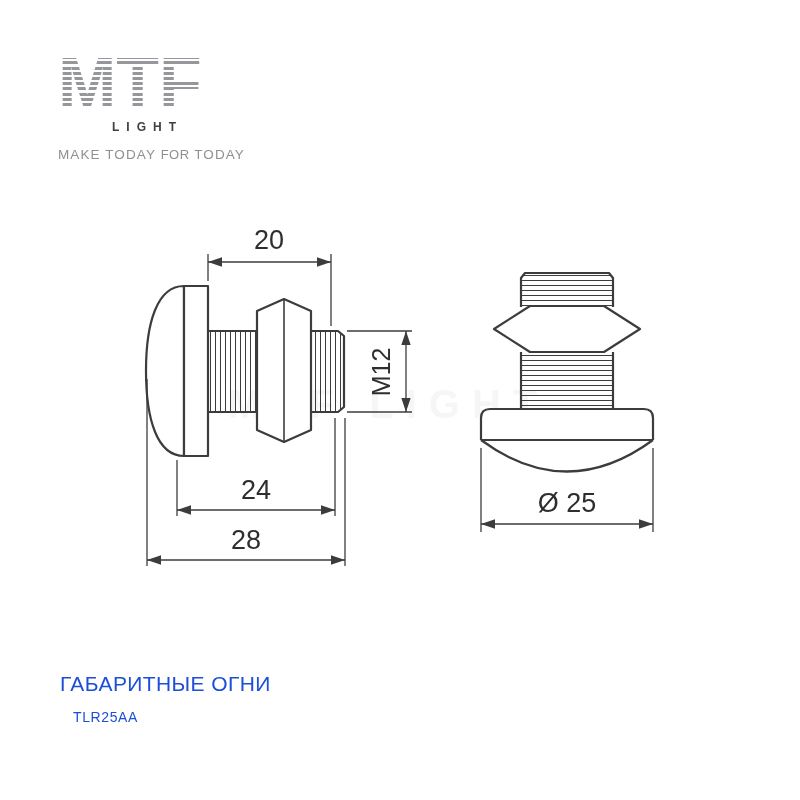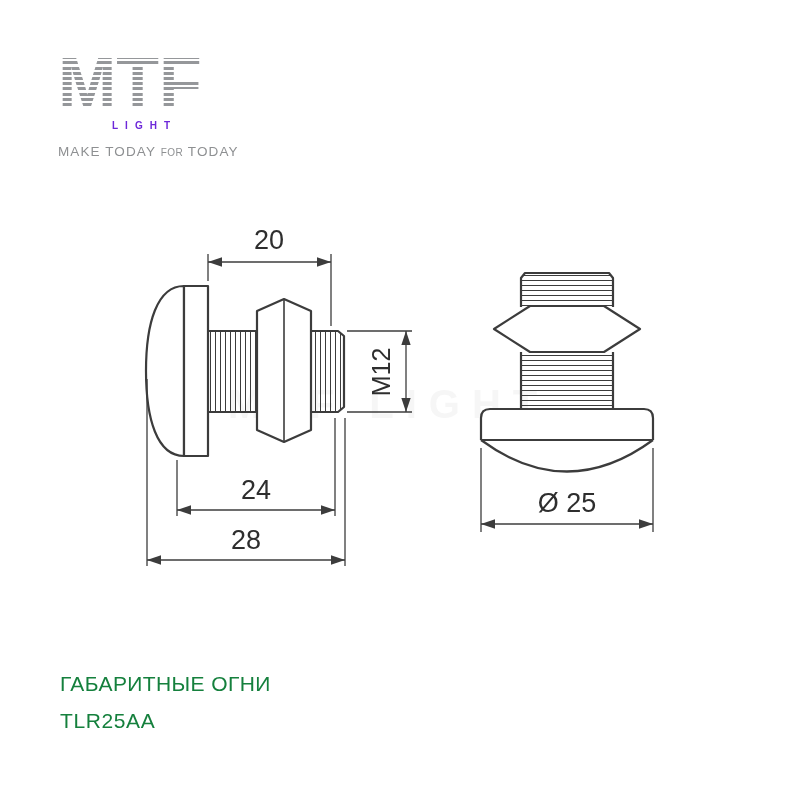--- a/index.html
+++ b/index.html
@@ -9,37 +9,37 @@
   }
   .page { position:absolute; inset:0; }
 
   
   .brand { position:absolute; left:58px; top:48px; }
   .logo-wrap { position:relative; width:190px; }
   .logo-mtf { font-size:70px; font-weight:bold; color:#95979a; line-height:1; letter-spacing:0; }
   .logo-stripes { position:absolute; left:-4px; top:3px; width:180px; height:58px;
     background:repeating-linear-gradient(to bottom, rgba(255,255,255,0) 0 3px, #ffffff 3px 5.2px);
     pointer-events:none; }
-  .logo-light { margin:2px 0 0 54px; font-size:10px; font-weight:bold; letter-spacing:7px; color:#6d28d9; }
+  .logo-light { margin:2px 0 0 54px; font-size:12px; font-weight:bold; letter-spacing:7px; color:#404040; }
   .tagline { margin-top:13px; font-size:13.5px; letter-spacing:1.1px; color:#8e9092; white-space:nowrap; }
-  .tagline .for { font-size:10px; letter-spacing:0.5px; }
+  .tagline .for { font-size:13px; letter-spacing:0.5px; }
 
   
   .watermark { position:absolute; left:228px; top:382px; font-size:40px; font-weight:bold;
     letter-spacing:12px; color:rgba(80,80,80,0.05); white-space:nowrap; }
 
   
   svg.drawing { position:absolute; left:0; top:0; }
   svg text { font-family:"Liberation Sans","DejaVu Sans",sans-serif; font-size:27px; fill:#2e2e2e; }
   svg text.dim-rot { font-size:25px; }
 
   
-  .footer { position:absolute; left:60px; top:672px; color:#15803d; }
+  .footer { position:absolute; left:60px; top:672px; color:#1d4ed8; }
   .footer .category { font-size:21px; letter-spacing:0.4px; margin-bottom:13px; }
-  .footer .model { font-size:21px; letter-spacing:0.6px; }
+  .footer .model { font-size:14px; letter-spacing:0.6px;margin-left:13px; }
 </style>
 </head>
 <body>
 
 <div class="page">
 
   <header class="brand">
     <div class="logo-wrap">
       <div class="logo-mtf">MTF</div>
       <div class="logo-stripes"></div>

